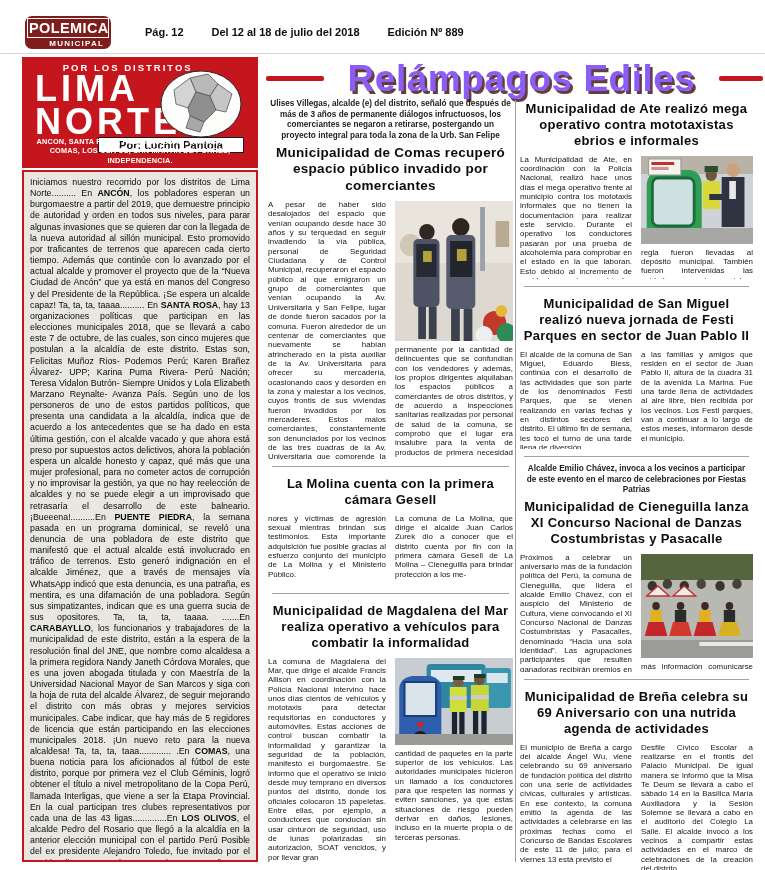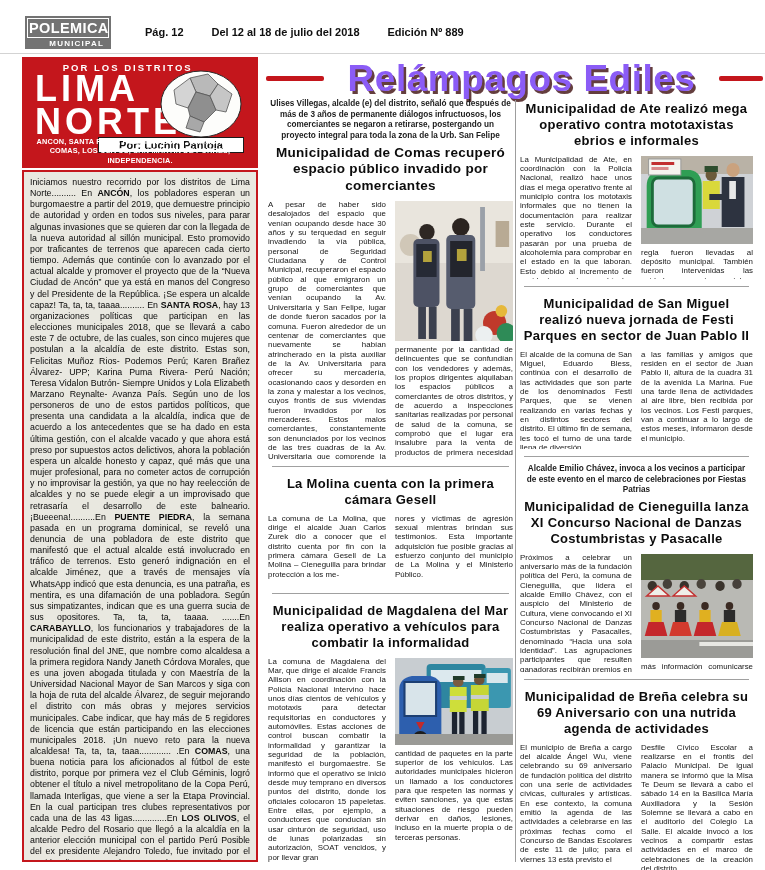--- a/index.html
+++ b/index.html
@@ -1,21 +1,21 @@
 <!DOCTYPE html>
 <html lang="es"><head>
 <meta charset="utf-8">
 <style>
   html,body{margin:0;padding:0;background:#fff;}
   .page{position:relative;width:765px;height:870px;background:#ffffff;overflow:hidden;
         font-family:"Liberation Sans","DejaVu Sans",sans-serif;color:#111;}
 
   
   .masthead{position:absolute;left:25px;top:14px;height:36px;display:flex;align-items:center;}
-  .logo{background:#737373;width:82px;padding:2px 2px 1px;}
+  .logo{background:#7f1d1d;width:82px;padding:2px 2px 1px;border-radius:7px;}
   .logo-top{border:1px solid #fff;color:#fff;font-weight:bold;font-size:14.5px;text-align:center;
             letter-spacing:0.4px;padding:1px 1px;}
   .logo-bottom{color:#fff;font-size:8px;font-weight:bold;text-align:right;letter-spacing:1.2px;padding:1px 5px 0 0;}
   .masthead .meta{font-size:11px;font-weight:bold;color:#101010;white-space:nowrap;}
   .m-page{margin-left:34px;text-align:center;} .m-date{margin-left:28px;text-align:center;} .m-ed{margin-left:28px;}
   .header-rule{position:absolute;left:0;right:0;top:53px;border-top:1px solid #d3d3d3;}
 
   
   .banner{position:absolute;left:266px;top:56px;width:497px;height:44px;display:flex;align-items:center;}
   .banner .dash{height:5px;background:#c4161c;border-radius:2px;}
@@ -142,22 +142,22 @@
           <div>permanente por la cantidad de delincuentes que se confundían con los vendedores y además, los propios dirigentes alquilaban los espacios públicos a comerciantes de otros distritos, y de acuerdo a inspecciones sanitarias realizadas por personal de salud de la comuna, se comprobó que el lugar era insalubre para la venta de productos de primera necesidad como carne, pescado, legumbres entre otros, ocasionando un atentado contra la salud pública de los consumidores.</div>
         </div>
       </div>
     </article>
 
     <hr class="hdiv">
 
     <article class="article a-molina">
       <h2 class="headline">La Molina cuenta con la primera cámara Gesell</h2>
       <div class="cols">
+        <div class="col">nores y víctimas de agresión sexual mientras brindan sus testimonios. Esta importante adquisición fue posible gracias al esfuerzo conjunto del municipio de La Molina y el Ministerio Público.</div>
         <div class="col">La comuna de La Molina, que dirige el alcalde Juan Carlos Zurek dio a conocer que el distrito cuenta por fin con la primera cámara Gesell de La Molina – Cieneguilla para brindar protección a los me-</div>
-        <div class="col">nores y víctimas de agresión sexual mientras brindan sus testimonios. Esta importante adquisición fue posible gracias al esfuerzo conjunto del municipio de La Molina y el Ministerio Público.</div>
       </div>
     </article>
 
     <hr class="hdiv">
 
     <article class="article a-magdalena">
       <h2 class="headline">Municipalidad de Magdalena del Mar realiza operativo a vehículos para combatir la informalidad</h2>
       <div class="cols">
         <div class="col">La comuna de Magdalena del Mar, que dirige el alcalde Francis Allison en coordinación con la Policía Nacional intervino hace unos días cientos de vehículos y mototaxis para detectar requisitorias en conductores y automóviles. Estas acciones de control buscan combatir la informalidad y garantizar la seguridad de la población, manifestó el burgomaestre. Se informó que el operativo se inició desde muy temprano en diversos puntos del distrito, donde los oficiales colocaron 15 papeletas. Entre ellas, por ejemplo, a conductores que conducían sin usar cinturón de seguridad, uso de lunas polarizadas sin autorización, SOAT vencidos, y por llevar gran</div>
         <div class="col">

